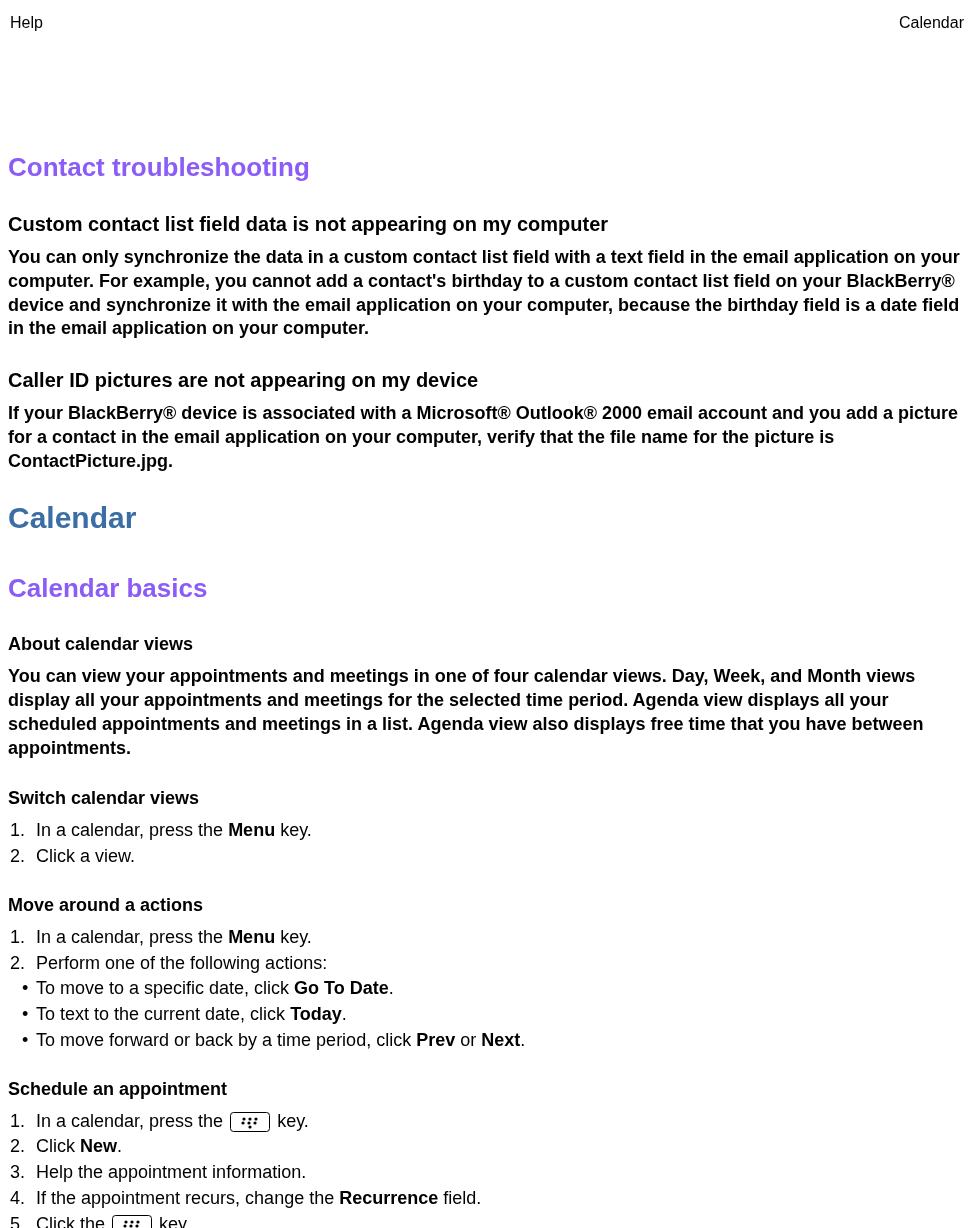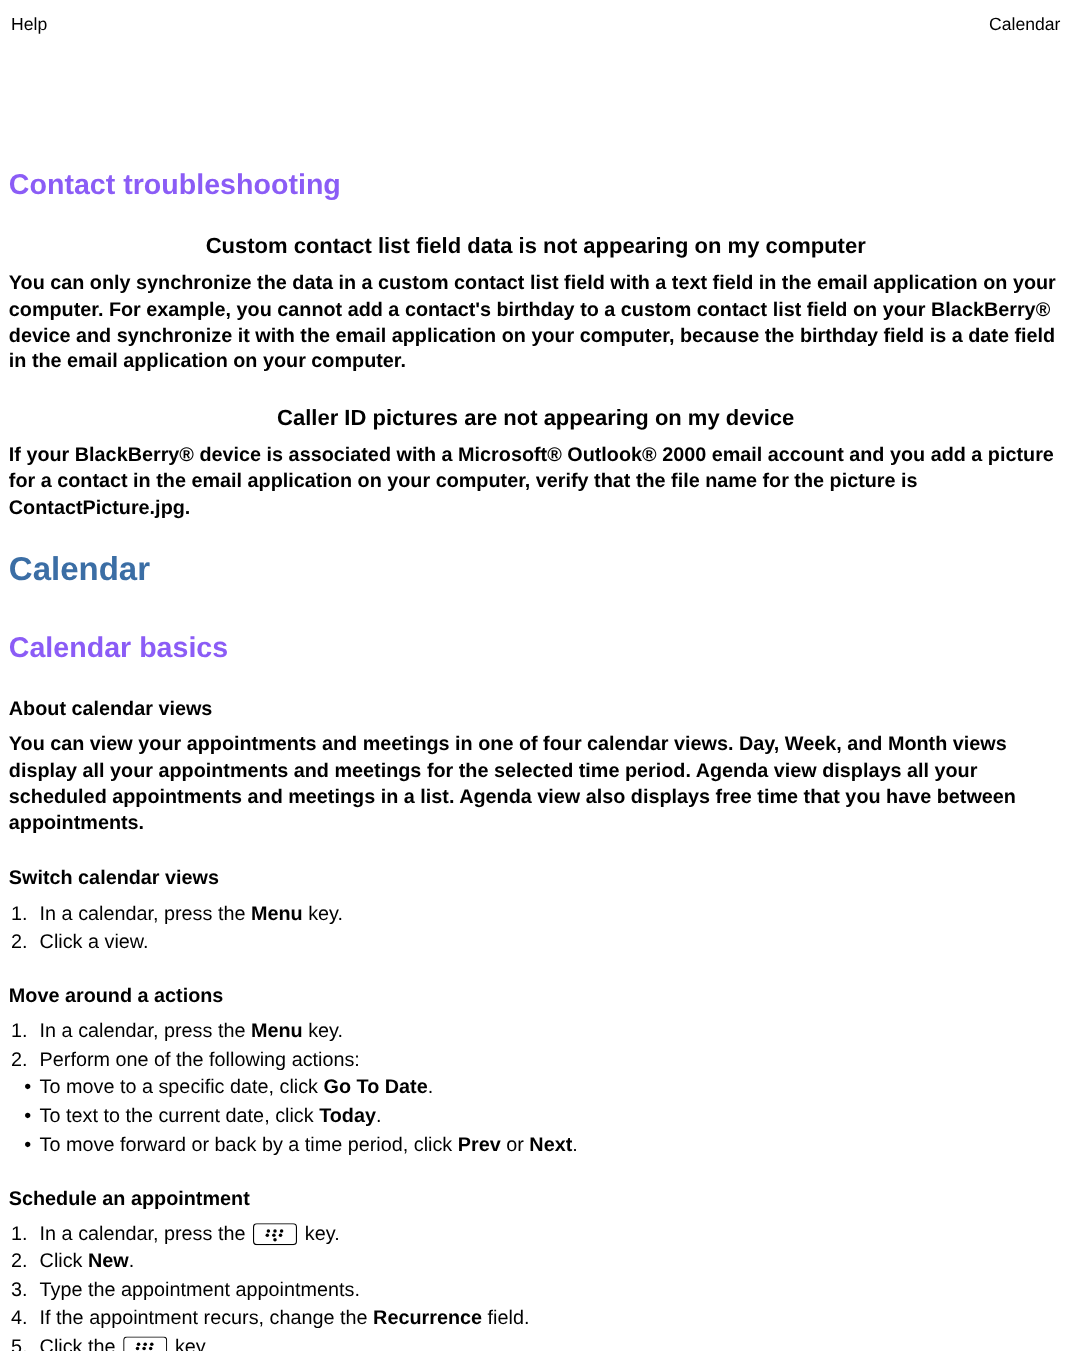--- a/index.html
+++ b/index.html
@@ -1,20 +1,20 @@
 <!DOCTYPE html>
 <html><head>
   <meta charset="utf-8">
   <style>
     * { margin: 0; padding: 0; box-sizing: border-box; }
     html, body { width: 974px; font-family: Arial, Helvetica, sans-serif; color: #000; background: #fff; }
     body { padding: 14px 8px 16px 8px; position: relative; min-height: 1228px; }
     .topbar { display: flex; justify-content: space-between; font-size: 16px; margin-bottom: 120px; padding: 0 2px; gap: 28px; }
     .h-section { font-size: 26px; font-weight: bold; color: #8b5cf6; margin: 0 0 30px 0; }
-    .h-sub { font-size: 20px; font-weight: bold; color: #000; margin: 0 0 10px 0; text-align: center; }
+    .h-sub { font-size: 20px; font-weight: bold; color: #000; margin: 0 0 10px 0; }
     .body-text { font-size: 18px; line-height: 1.32; margin: 0 0 28px 0; font-weight: bold; }
     .h-feature { font-size: 30px; font-weight: bold; color: #3b6ea5; margin: 12px 0 38px 0; }
     .h-sub3 { font-size: 18px; font-weight: bold; color: #000; margin: 0 0 10px 0; }
     .list { font-size: 18px; line-height: 1.32; margin: 0 0 26px 0; }
     .list .row { display: flex; align-items: flex-start; margin-bottom: 2px; }
     .list .num { width: 28px; flex: 0 0 28px; padding-left: 2px; }
     .list .content { flex: 1; }
     .bullets { margin-top: 2px; }
     .bullets .brow { display: flex; align-items: flex-start; margin-bottom: 2px; }
     .bullets .dot { width: 28px; flex: 0 0 28px; text-align: left; padding-left: 14px; }
@@ -102,21 +102,21 @@
             </g>
           </svg></span><span> key.</span>
     </div>
   </div>
   <div class="row">
     <div class="num">2.</div>
     <div class="content"><span>Click </span><b>New</b><span>.</span></div>
   </div>
   <div class="row">
     <div class="num">3.</div>
-    <div class="content">Type the appointment appointments.</div>
+    <div class="content">Help the appointment information.</div>
   </div>
   <div class="row">
     <div class="num">4.</div>
     <div class="content"><span>If the appointment recurs, change the </span><b>Recurrence</b><span> field.</span></div>
   </div>
   <div class="row">
     <div class="num">5.</div>
     <div class="content">
       <span>Click the </span><span class="icon-key"><svg width="40" height="20">
             <rect x="0.5" y="0.5" width="39" height="19" rx="3" fill="#fff" stroke="#000"></rect>

